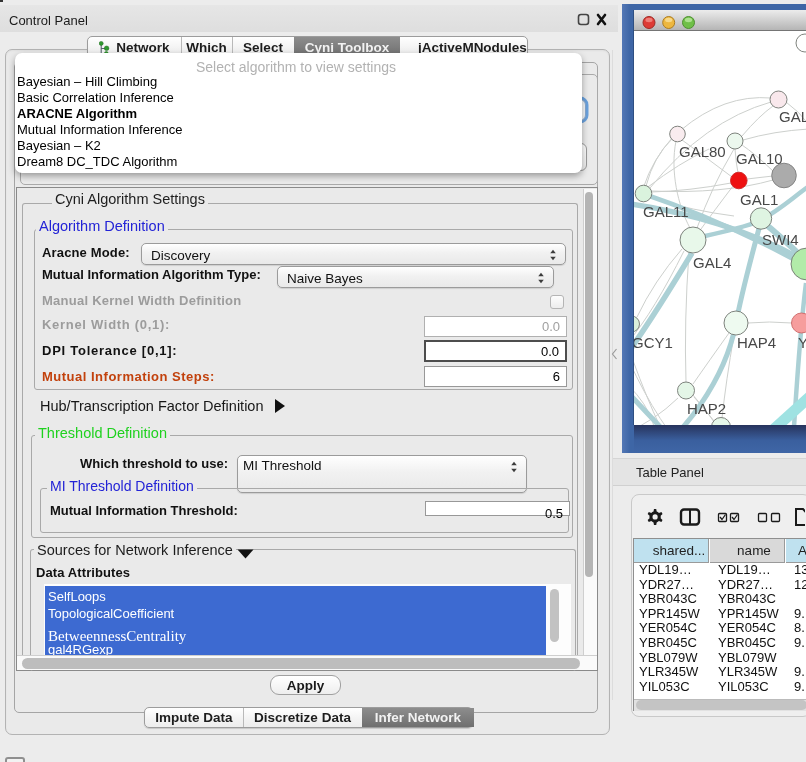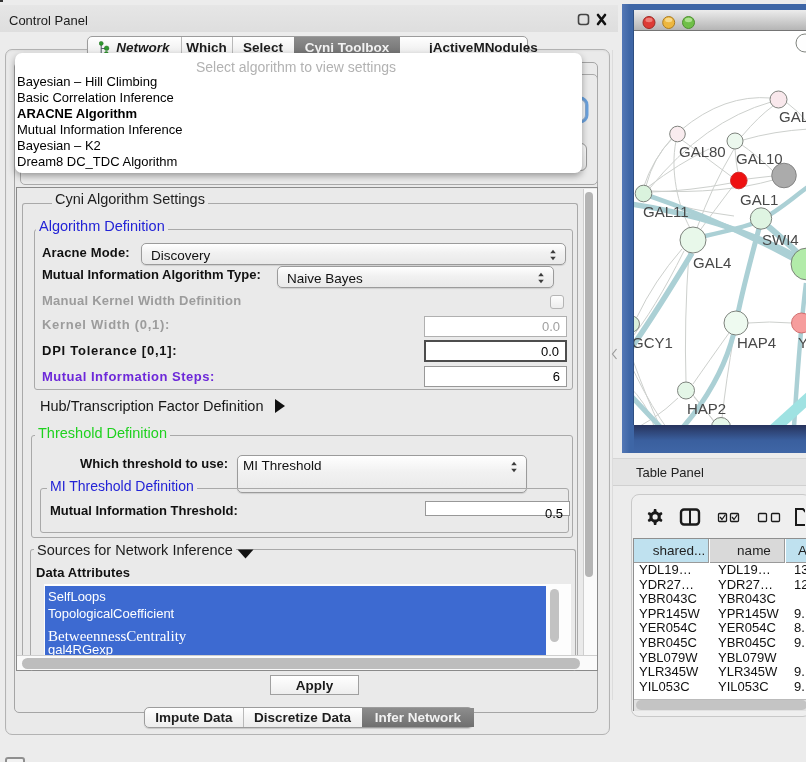--- a/index.html
+++ b/index.html
@@ -37,34 +37,34 @@
 
 <div class="abs" style="left:5px;top:49px;width:605px;height:686px;border:1px solid #b3b3b3;border-radius:7px;background:#eaeaea;box-shadow:inset 0 1px 2px rgba(0,0,0,0.05);"></div>
 
 <div class="abs" style="left:14px;top:62px;width:584px;height:651px;border:1px solid #a5a5a5;border-radius:5px;background:#eaeaea;"></div>
 
 <div class="abs" style="left:20px;top:74px;width:578px;height:111px;border:1px solid #a9a9a9;border-radius:5px;"></div>
 <div class="abs" style="left:350px;top:99px;width:236px;height:22px;border:1px solid #88a9cf;border-radius:6px;background:#f5f8fb;box-shadow:0 0 0 2.5px #6aa1dd;"></div>
 <div class="abs" style="left:350px;top:143px;width:237px;height:28px;border:1px solid #999;border-radius:6px;background:linear-gradient(#fff,#ececec);"></div>
 
 <div class="seg" style="left:87px;top:36px;width:441px;height:22px;">
-  <div class="sl" style="left:0;width:93px;font-style:italic;">
+  <div class="sl" style="left:0;width:93px;">
     <svg width="11" height="14" viewBox="0 0 11 14" style="margin-right:6px;margin-top:1px;">
       <path d="M2.2 3 L2.2 12.5 M2.2 7.5 L7 7.5 M2.2 12.5 L6.5 12.5" stroke="#5a6470" stroke-width="1.1" fill="none"></path>
       <circle cx="2.2" cy="2.4" r="2" fill="#2f992f" stroke="#1c6b1c" stroke-width="0.5"></circle>
       <circle cx="7.6" cy="7.3" r="2.3" fill="#2f992f" stroke="#1c6b1c" stroke-width="0.5"></circle>
       <circle cx="7.3" cy="12.4" r="1.9" fill="#2f992f" stroke="#1c6b1c" stroke-width="0.5"></circle>
     </svg>
     Network</div>
   <div class="sep" style="left:93px;"></div>
   <div class="sl" style="left:93px;width:51px;">Which</div>
   <div class="sep" style="left:144px;"></div>
   <div class="sl" style="left:144px;width:62px;">Select</div>
   <div class="sl dark" style="left:206px;width:106px;">Cyni Toolbox</div>
-  <div class="sl" style="left:331px;width:129px;">jActiveMNodules</div>
+  <div class="sl" style="left:320px;width:129px;">jActiveMNodules</div>
 </div>
 
 <div class="abs" id="viewport" style="left:16px;top:187px;width:582px;height:484px;border:1px solid #8a8a8a;background:#eaeaea;overflow:hidden;">
 </div>
 
 <div class="fieldset" style="left:22px;top:203px;width:556px;height:465px;border-bottom:none;border-bottom-left-radius:0;border-bottom-right-radius:0;"></div>
 <div class="legend" style="left:24px;top:191px;font-size:14.5px;color:#1e1e1e;margin-left:28px;">Cyni Algorithm Settings</div>
 
 <div class="fieldset" style="left:34px;top:229px;width:539px;height:161px;"></div>
 <div class="legend" style="left:36px;top:218px;font-size:14.5px;color:#2323d6;">Algorithm Definition</div>
@@ -93,21 +93,21 @@
 <div class="lbl bold" style="left:42px;top:317px;font-size:13px;letter-spacing:0.7px;color:#9c9c9c;">Kernel Width (0,1):</div>
 <div class="tfield" style="left:424px;top:316px;width:143px;height:21px;border-color:#b0b0b0;">
     <div class="val" style="color:#a0a0a0;">0.0</div>
   </div>
 
 <div class="lbl bold" style="left:42px;top:343px;font-size:13px;letter-spacing:0.75px;color:#111;">DPI Tolerance [0,1]:</div>
 <div class="tfield" style="left:424px;top:340px;width:143px;height:22px;border:2px solid #4d4d4d;">
     <div class="val">0.0</div>
   </div>
 
-<div class="lbl bold" style="left:42px;top:369px;font-size:13px;letter-spacing:0.5px;color:#6d28d9;">Mutual Information Steps:</div>
+<div class="lbl bold" style="left:42px;top:369px;font-size:13px;letter-spacing:0.5px;color:#c2410c;">Mutual Information Steps:</div>
 <div class="tfield" style="left:424px;top:366px;width:143px;height:21px;">
     <div class="val">6</div>
   </div>
 
 <div class="lbl" style="left:40px;top:398px;font-size:14.5px;color:#161616;">Hub/Transcription Factor Definition</div>
 <svg class="abs" style="left:274px;top:398px;" width="12" height="16" viewBox="0 0 12 16">
     <path d="M1 1 L11 8 L1 15 Z" fill="#111"></path>
   </svg>
 
 <div class="fieldset" style="left:31px;top:435px;width:542px;height:103px;"></div>
@@ -145,21 +145,21 @@
   <div class="lbl" style="left:4px;top:44px;font-size:15px;color:#fff;font-family:Liberation Serif, serif;">BetweennessCentrality</div>
   <div class="lbl" style="left:4px;top:57.7px;font-size:13px;color:#fff;">gal4RGexp</div>
   <div class="abs" style="left:506px;top:5px;width:8.5px;height:53px;background:#c2c2c2;border-radius:4.5px;"></div>
 </div>
 
 <div class="abs" style="left:583px;top:189px;width:14px;height:466px;background:#fafafa;border-left:1px solid #cfcfcf;"></div>
 <div class="abs" style="left:584.5px;top:192px;width:8.5px;height:385px;background:#b5b5b5;border-radius:4.5px;"></div>
 <div class="abs" style="left:17px;top:655px;width:580px;height:15px;background:#fafafa;border-top:1px solid #cfcfcf;"></div>
 <div class="abs" style="left:22px;top:658px;width:558px;height:11px;background:#bdbdbd;border-radius:5.5px;"></div>
 
-<div class="abs" style="left:270px;top:675px;width:89px;height:20px;border:1px solid #a0a0a0;border-radius:0;background:linear-gradient(#ffffff,#eeeeee);display:flex;align-items:center;justify-content:center;font-size:13.5px;font-weight:bold;color:#1a1a1a;">Apply</div>
+<div class="abs" style="left:270px;top:675px;width:71px;height:20px;border:1px solid #a0a0a0;border-radius:9px;background:linear-gradient(#ffffff,#eeeeee);display:flex;align-items:center;justify-content:center;font-size:13.5px;font-weight:bold;color:#1a1a1a;">Apply</div>
 
 <div class="seg" style="left:144px;top:707px;width:329px;height:21px;">
   <div class="sl" style="left:0;width:98px;">Impute Data</div>
   <div class="sep" style="left:98px;"></div>
   <div class="sl" style="left:98px;width:119px;">Discretize Data</div>
   <div class="sl dark" style="left:217px;width:112px;">Infer Network</div>
 </div>
 
 <div class="abs" style="left:5px;top:757px;width:20px;height:16px;border:2px solid #8f8f8f;border-radius:3px;background:#f2f2f2;"></div>
 

